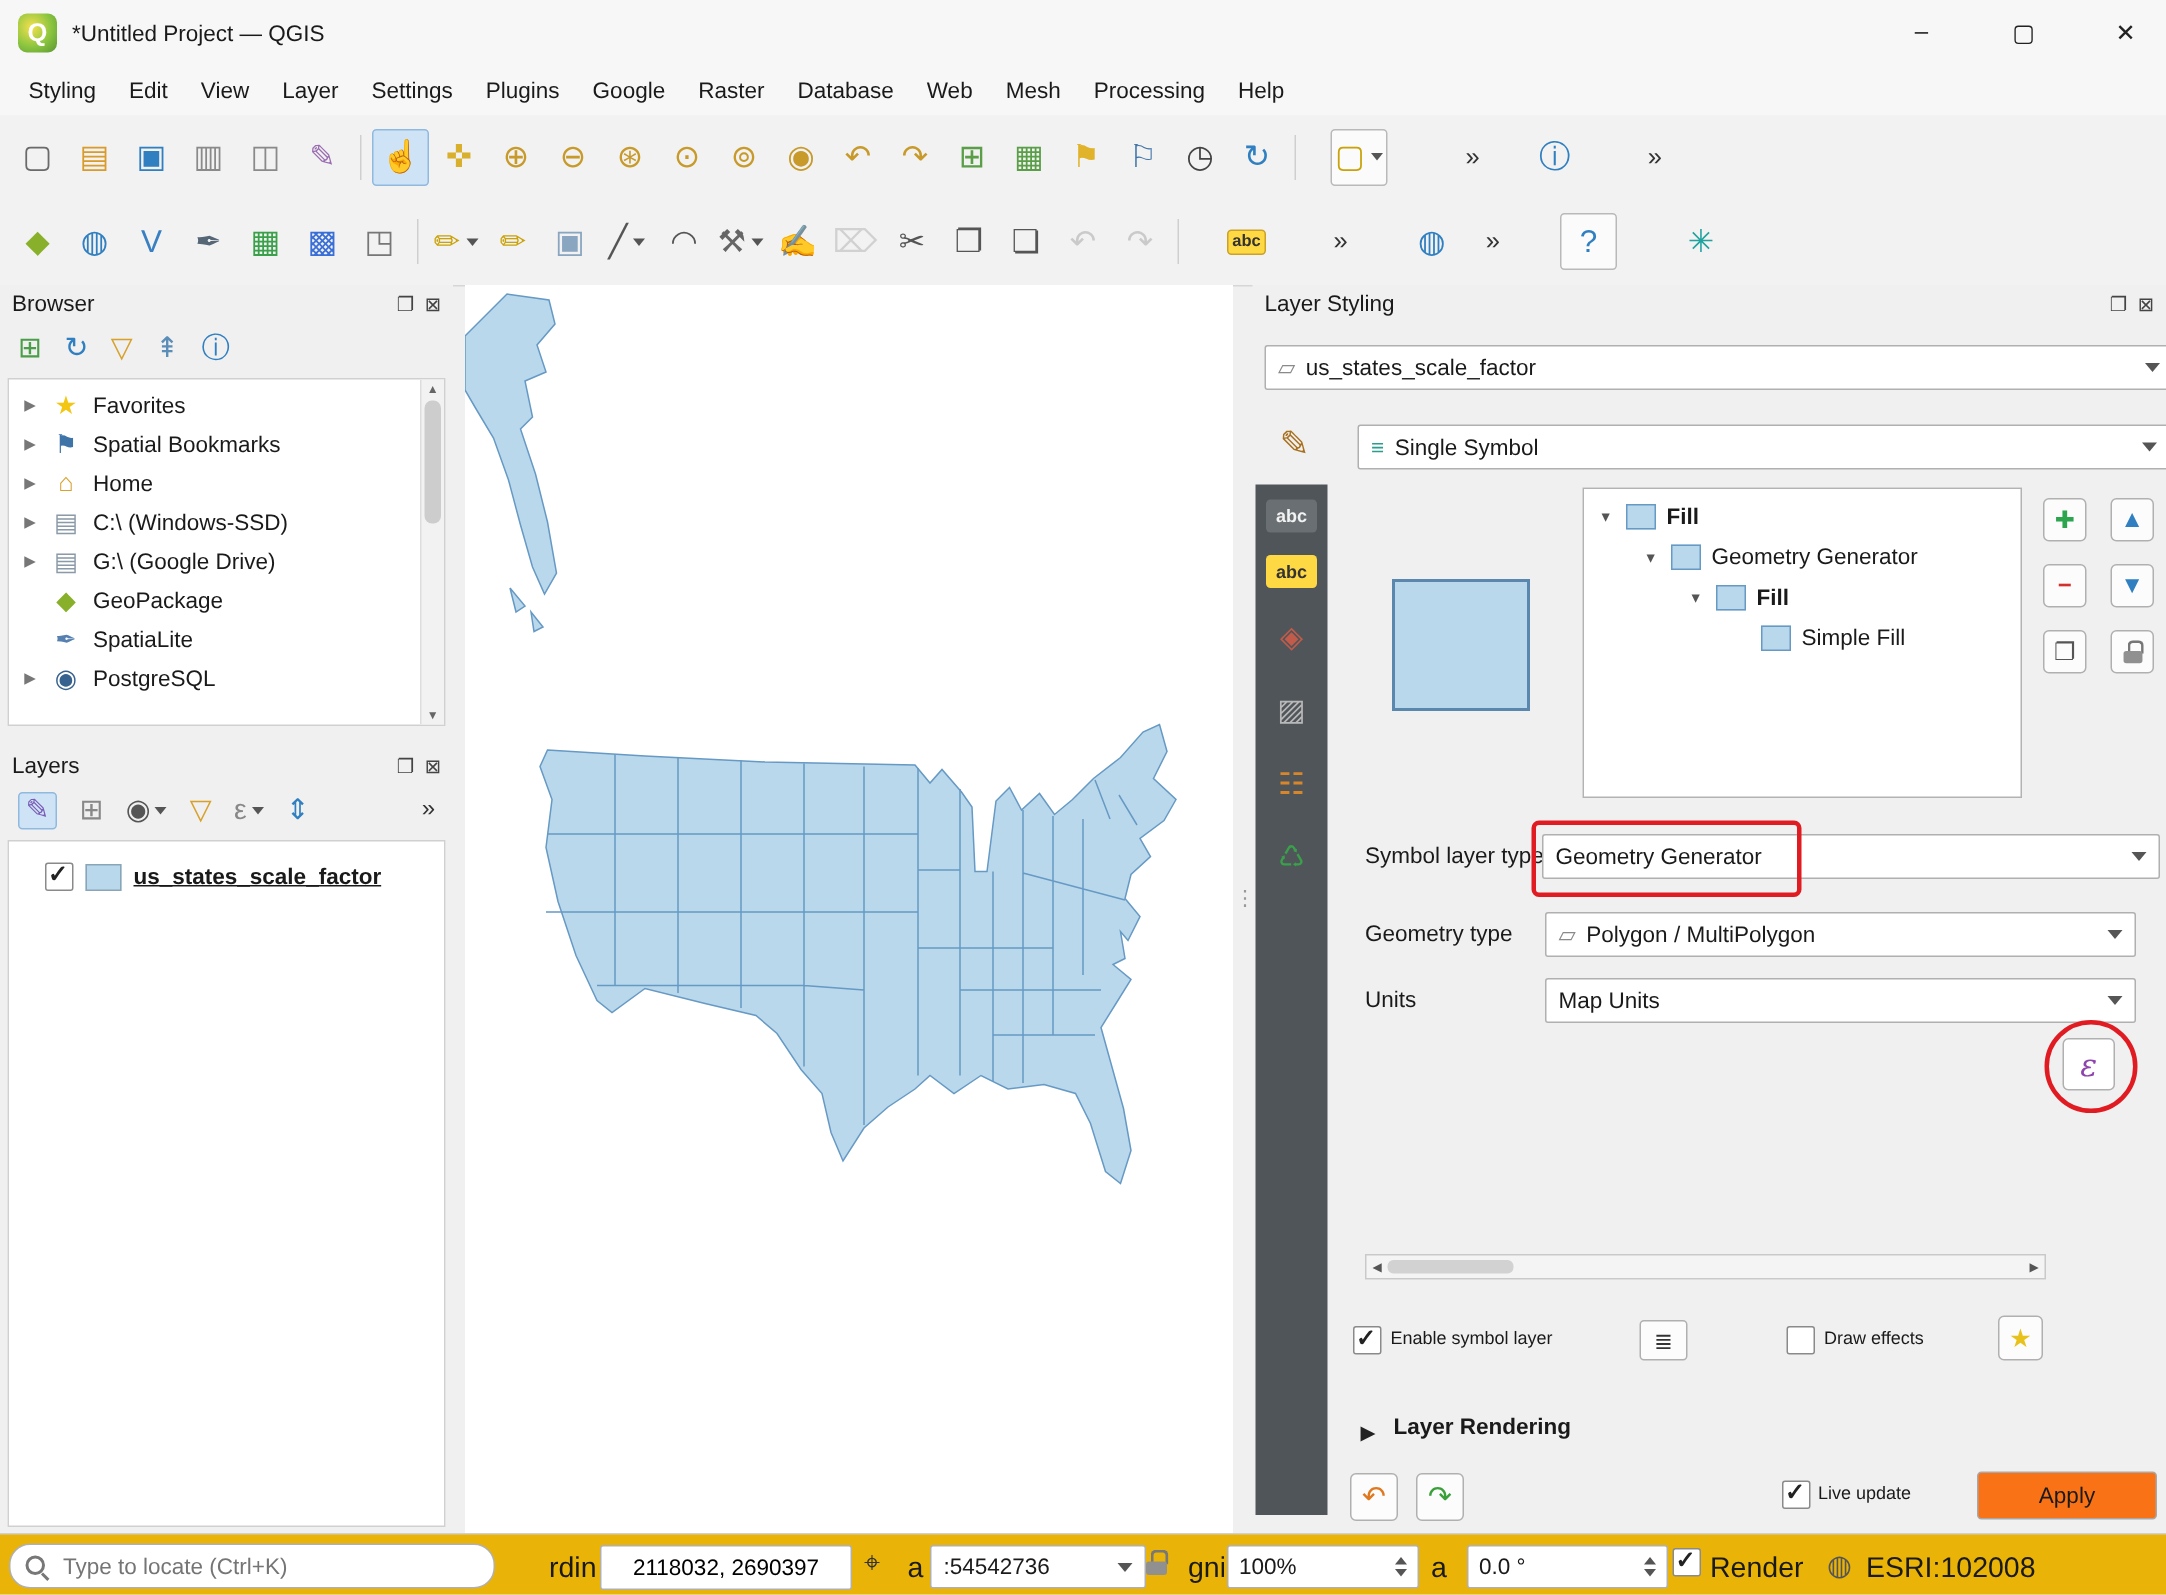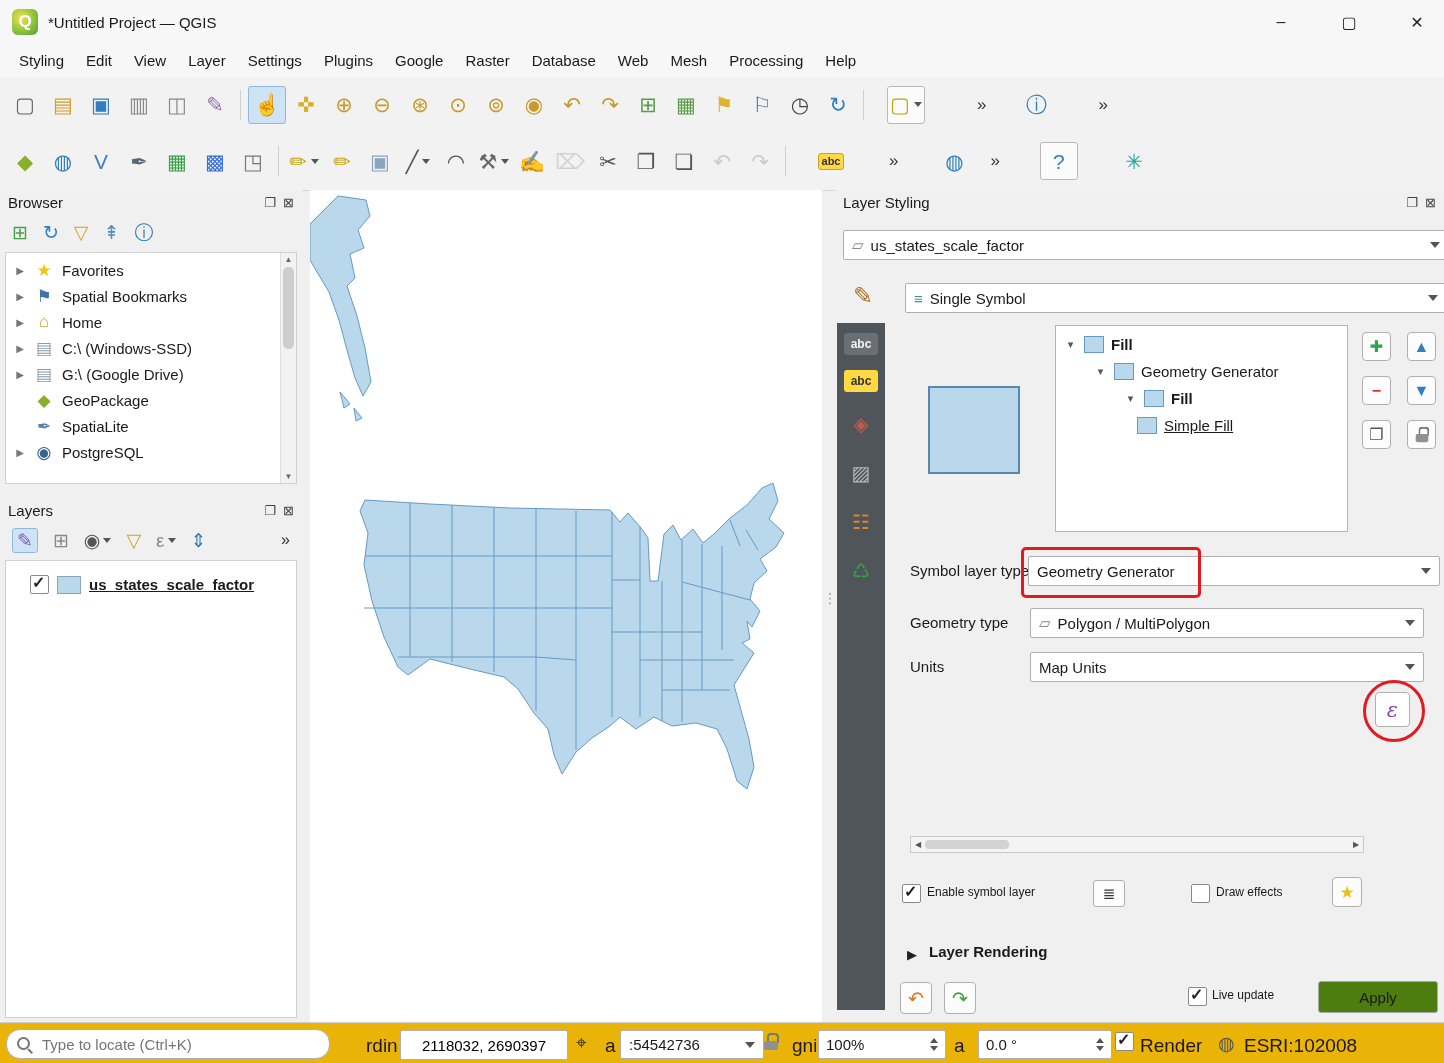--- a/index.html
+++ b/index.html
@@ -100,21 +100,21 @@
   #epsilon-btn{position:absolute;left:540px;top:502px;width:33px;height:33px;border:1px solid #b0b0b0;border-radius:4px;background:#fff;display:flex;align-items:center;justify-content:center;font-family:"DejaVu Serif",serif;font-style:italic;font-size:21px;color:#8e44ad}
   #red-ellipse{position:absolute;left:528px;top:490px;width:56px;height:56px;border:3px solid var(--highlight-red);border-radius:50%;pointer-events:none}
   .abs-label{position:absolute;font-size:12px}
   #dd-override{position:absolute;left:258px;top:690px;width:30px;height:25px;border:1px solid #b0b0b0;border-radius:3px;background:#fcfcfc;display:flex;align-items:center;justify-content:center;font-size:15px;color:#333}
   #star-btn{position:absolute;left:497px;top:687px;width:28px;height:28px;border:1px solid #b0b0b0;border-radius:4px;background:#fcfcfc;display:flex;align-items:center;justify-content:center;font-size:17px;color:#e8c21a}
   #lr-arrow{position:absolute;left:72px;top:757px;font-size:13px;color:#222}
   #lr-label{position:absolute;left:94px;top:753px;font-size:15px;font-weight:bold}
   #undo-btn,#redo-btn{position:absolute;top:792px;width:30px;height:30px;border:1px solid #b0b0b0;border-radius:4px;background:#fcfcfc;display:flex;align-items:center;justify-content:center;font-size:19px}
   #undo-btn{left:65px;color:#e07820}
   #redo-btn{left:109px;color:#3aa03a}
-  #apply-btn{position:absolute;left:483px;top:791px;width:118px;height:30px;border:1px solid #a8a8a8;border-radius:3px;background:#4d7c0f;display:flex;align-items:center;justify-content:center;font-size:15px}
+  #apply-btn{position:absolute;left:483px;top:791px;width:118px;height:30px;border:1px solid #a8a8a8;border-radius:3px;background:#f97316;display:flex;align-items:center;justify-content:center;font-size:15px}
 
   
   #statusbar{position:absolute;left:0;top:1022px;width:100%;height:41px;background:#eab308;border-top:1px solid #d0d0d0}
   .locate{position:absolute;left:6px;top:6px;width:302px;height:28px;border:1px solid #b0b0b0;border-radius:14px;background:#fff;display:flex;align-items:center;padding:0 10px;gap:8px}
   .locate input{border:none;outline:none;flex:1;font-size:15px;font-family:"Liberation Sans",sans-serif;color:#333;background:transparent}
   .mag{position:relative;width:15px;height:15px;display:inline-block;flex:none}
   .mag::before{content:"";position:absolute;left:0;top:0;width:9px;height:9px;border:2px solid #777;border-radius:50%}
   .mag::after{content:"";position:absolute;left:11px;top:11px;width:6px;height:2px;background:#777;transform:rotate(45deg);transform-origin:left center}
   .sb-label{position:absolute;top:12px;font-size:19px;overflow:hidden;white-space:nowrap}
   .sb-input{position:absolute;top:7px;height:26px;border:1px solid #b0b0b0;border-radius:2px;background:#fff;font-size:15px;text-align:center;font-family:"Liberation Sans",sans-serif}
@@ -501,21 +501,21 @@
         <div class="st-row" style="padding-left: 38px;">
           <span class="st-exp">▾</span>
           <span class="st-fill"></span>
           <span class="st-label">Geometry Generator</span>
         </div>
         <div class="st-row" style="padding-left: 68px;">
           <span class="st-exp">▾</span>
           <span class="st-fill"></span>
           <span class="st-label b">Fill</span>
         </div>
-        <div class="st-row" style="padding-left: 61px; text-decoration: underline;">
+        <div class="st-row" style="padding-left: 98px;">
           <span class="st-exp"></span>
           <span class="st-fill"></span>
           <span class="st-label">Simple Fill</span>
         </div>
       </div>
 
     <div class="sq-btn" style="left:527px;top:142px;color:#2da44e">✚</div>
     <div class="sq-btn" style="left:572px;top:142px;color:#2f7fc1">▲</div>
     <div class="sq-btn" style="left:527px;top:186px;color:#d33030;font-weight:bold">−</div>
     <div class="sq-btn" style="left:572px;top:186px;color:#2f7fc1">▼</div>

